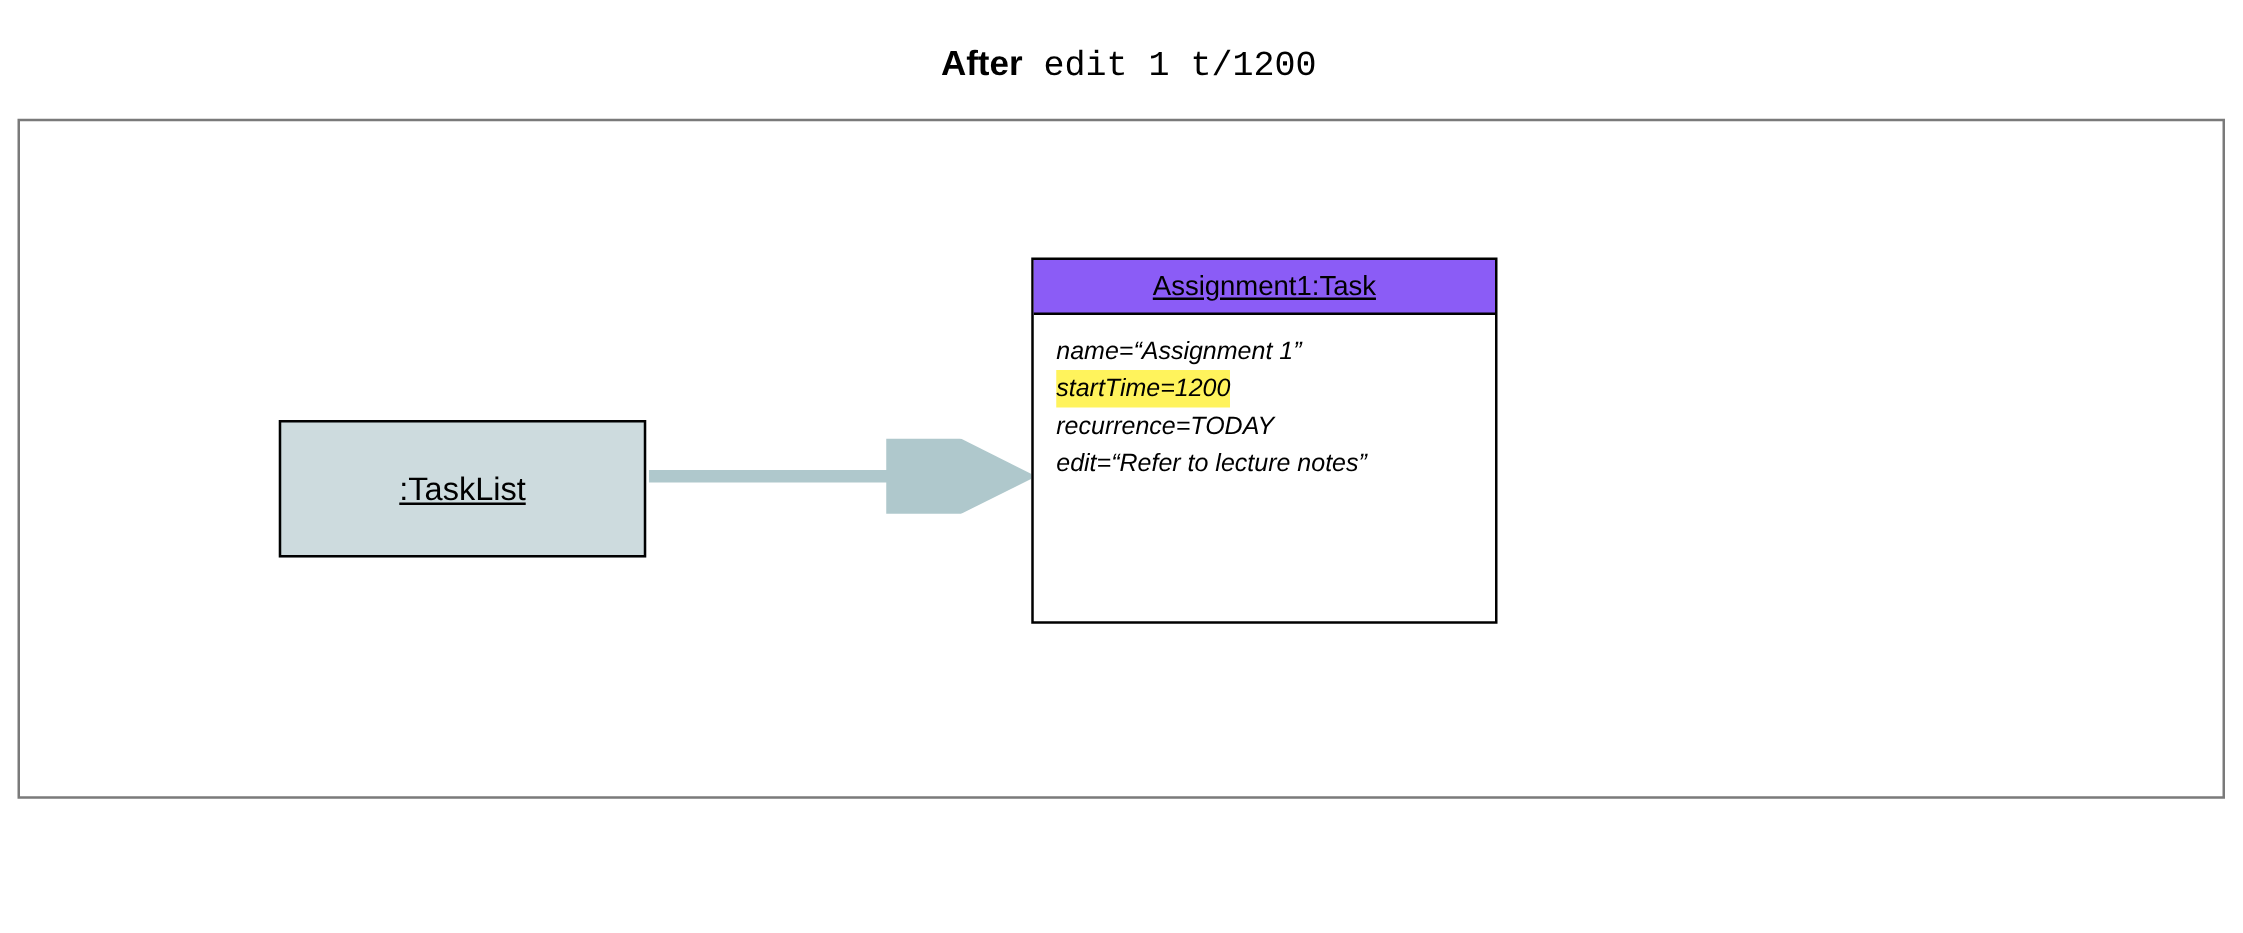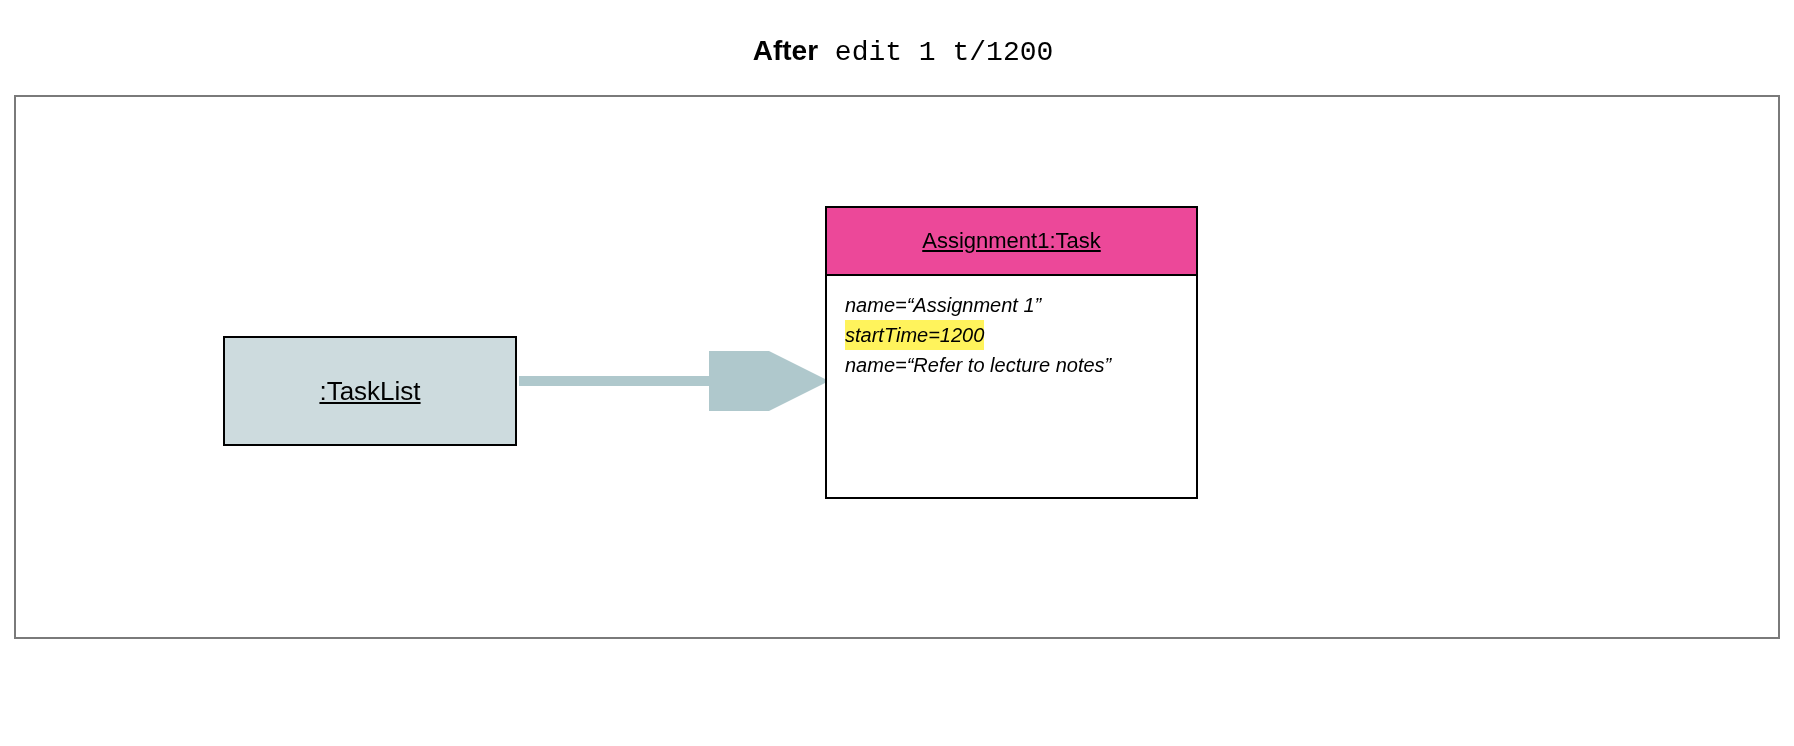--- a/index.html
+++ b/index.html
@@ -55,23 +55,23 @@
       font-size: 26px;
     }
     .obj-box.task {
       left: 809px;
       top: 109px;
       width: 373px;
       height: 293px;
       background: #ffffff;
     }
     .task-header {
-      background: #ec4899;
+      background: #8b5cf6;
       border-bottom: 2px solid #000;
-      padding: 20px 6px;
+      padding: 8px 6px;
       text-align: center;
     }
     .task-header .obj-name {
       font-size: 22px;
     }
     .task-body {
       padding: 14px 18px;
       font-size: 20px;
       line-height: 1.5;
       font-style: italic;
@@ -114,17 +114,18 @@
     <line x1="0" y1="30" x2="290" y2="30" stroke="#afc8cc" stroke-width="10" marker-end="url(#arrowhead)"></line>
   </svg>
 
   <div class="obj-box task">
     <div class="task-header">
       <span class="obj-name">Assignment1:Task</span>
     </div>
     <div class="task-body">
       <div class="attr-line">name=“Assignment 1”</div>
       <div class="attr-line"><span class="highlight">startTime=1200</span></div>
-      <div class="attr-line">name=“Refer to lecture notes”</div>
+      <div class="attr-line">recurrence=TODAY</div>
+      <div class="attr-line">edit=“Refer to lecture notes”</div>
     </div>
   </div>
 
 </div>
 
 </body></html>

